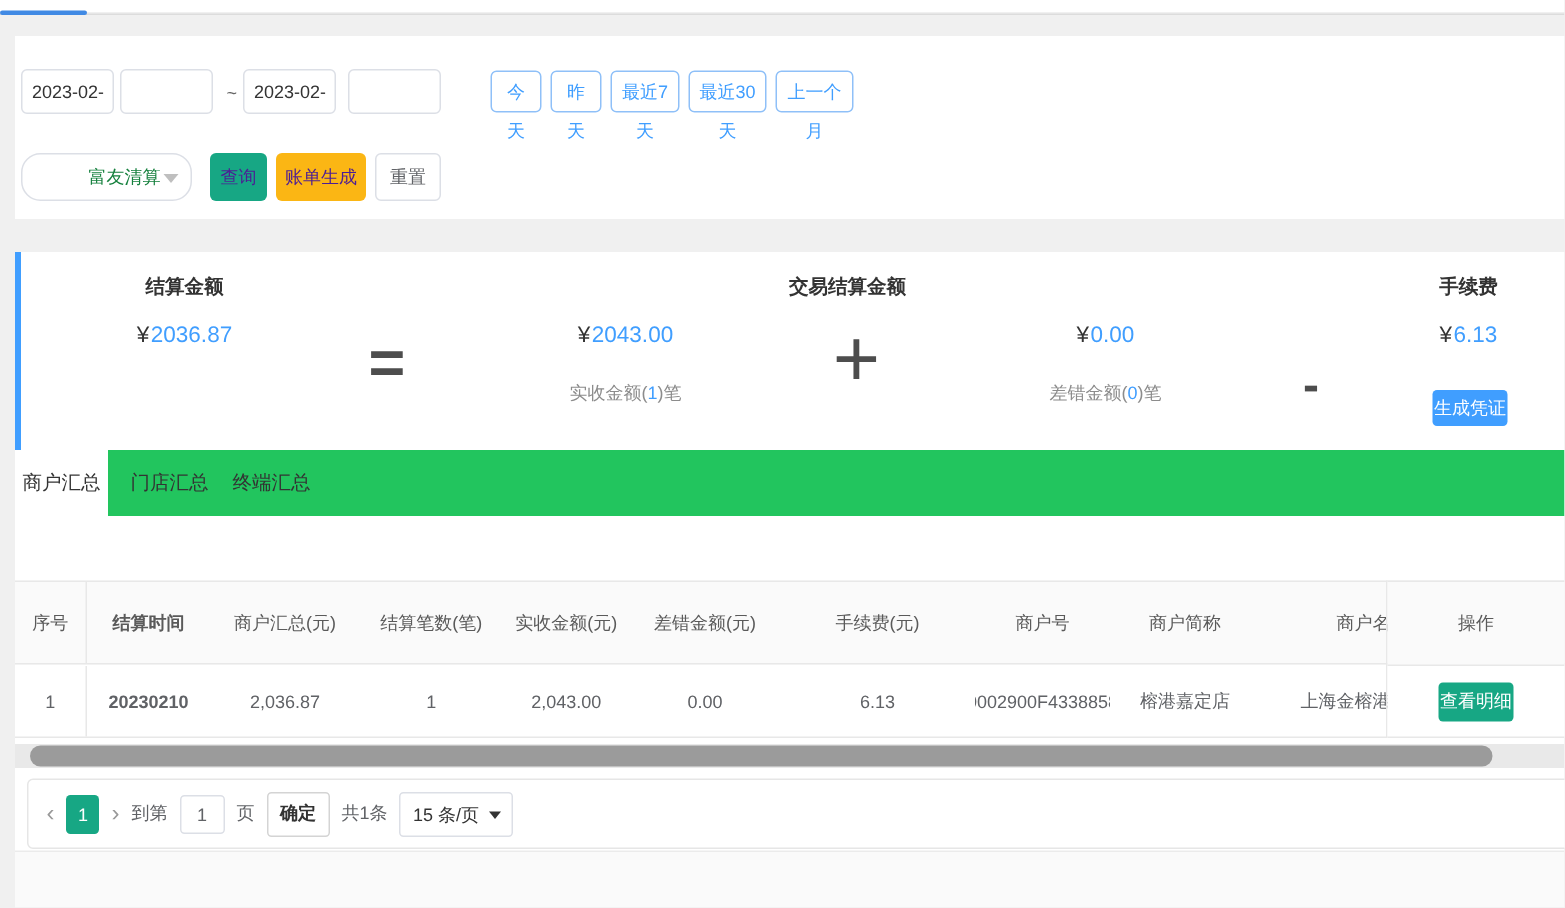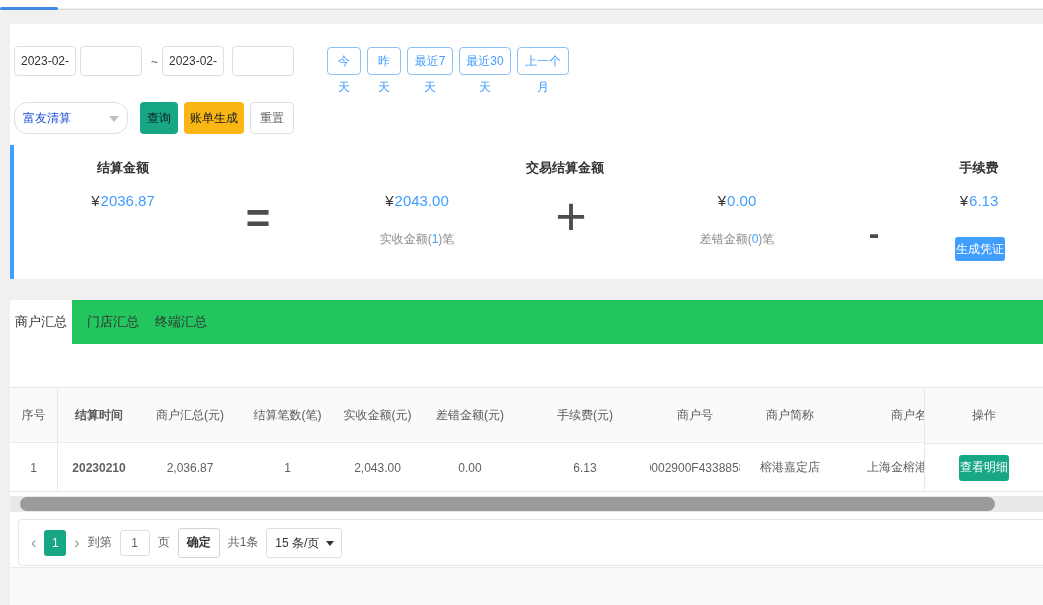--- a/index.html
+++ b/index.html
@@ -14,47 +14,47 @@
   .abs { position:absolute; }
 
   
   .top-strip { left:0; top:0; width:1043px; height:8px; background:#fff; }
   .top-line  { left:0; top:9px; width:1043px; height:1px; background:#dcdcdc; }
   .top-active{ left:0; top:7px; width:58px; height:3px; background:#418ae4; border-radius:2px; }
 
   
   .panel { background:#fff; }
   .panel-filters { left:10px; top:24px; width:1033px; height:122px; }
-  .panel-summary { left:10px; top:145px; width:1033px; height:134px; border-left:4px solid #409EFF; }
+  .panel-summary { left:10px; top:168px; width:1033px; height:134px; border-left:4px solid #409EFF; }
   .panel-table   { left:10px; top:300px; width:1033px; height:268px; border-bottom:1px solid #ebebeb; }
   .bottom-area   { left:10px; top:568px; width:1033px; height:37px; background:#fafafa; }
 
   
   .inp {
     position:absolute; height:30px; border:1px solid #dcdfe6; border-radius:4px;
     background:#fff; font-size:12px; color:#333; padding:0 6px;
     font-family:"Liberation Sans","DejaVu Sans",sans-serif;
   }
   .tilde { position:absolute; color:#666; font-size:12px; }
   .quick-btn {
     position:absolute; height:28px; top:23px; border:1px solid #8fc0f8; border-radius:4px;
     background:#fff; color:#409EFF; font-size:12px; text-align:center; line-height:26px;
     cursor:pointer; padding:0 6px;
   }
   .select-box {
     position:absolute; height:32px; border:1px solid #dcdfe6; border-radius:13px;
-    background:#fff; color:#1d4ed8; font-size:12px; line-height:30px; padding:0 20px 0 8px;
+    background:#fff; color:#15803d; font-size:12px; line-height:30px; padding:0 20px 0 8px;text-align:right;
   }
   .caret {
     position:absolute; right:8px; top:13px; width:0; height:0;
     border-left:5px solid transparent; border-right:5px solid transparent;
     border-top:6px solid #bfbfbf;
   }
   .btn { position:absolute; height:32px; border:none; border-radius:4px; font-size:12px;
-         color:#0f172a; text-align:center; line-height:32px; cursor:pointer; }
+         color:#4c1d95; text-align:center; line-height:32px; cursor:pointer; }
   .btn-teal  { background:#17a784; }
   .btn-amber { background:#fbb614; }
   .btn-plain { background:#fff; border:1px solid #dcdfe6; color:#606266; line-height:30px; }
 
   
   .sum-label { position:absolute; top:14px; font-size:13px; font-weight:700; color:#333; text-align:center; }
   .sum-value { position:absolute; top:47px; font-size:15px; text-align:center; white-space:nowrap; }
   .sum-value .cur { color:#333; font-weight:400; margin-right:1px; }
   .sum-value .num { color:#409EFF; font-weight:500; }
   .sum-sub   { position:absolute; top:86px; font-size:12px; color:#8c8c8c; text-align:center; white-space:nowrap; }

